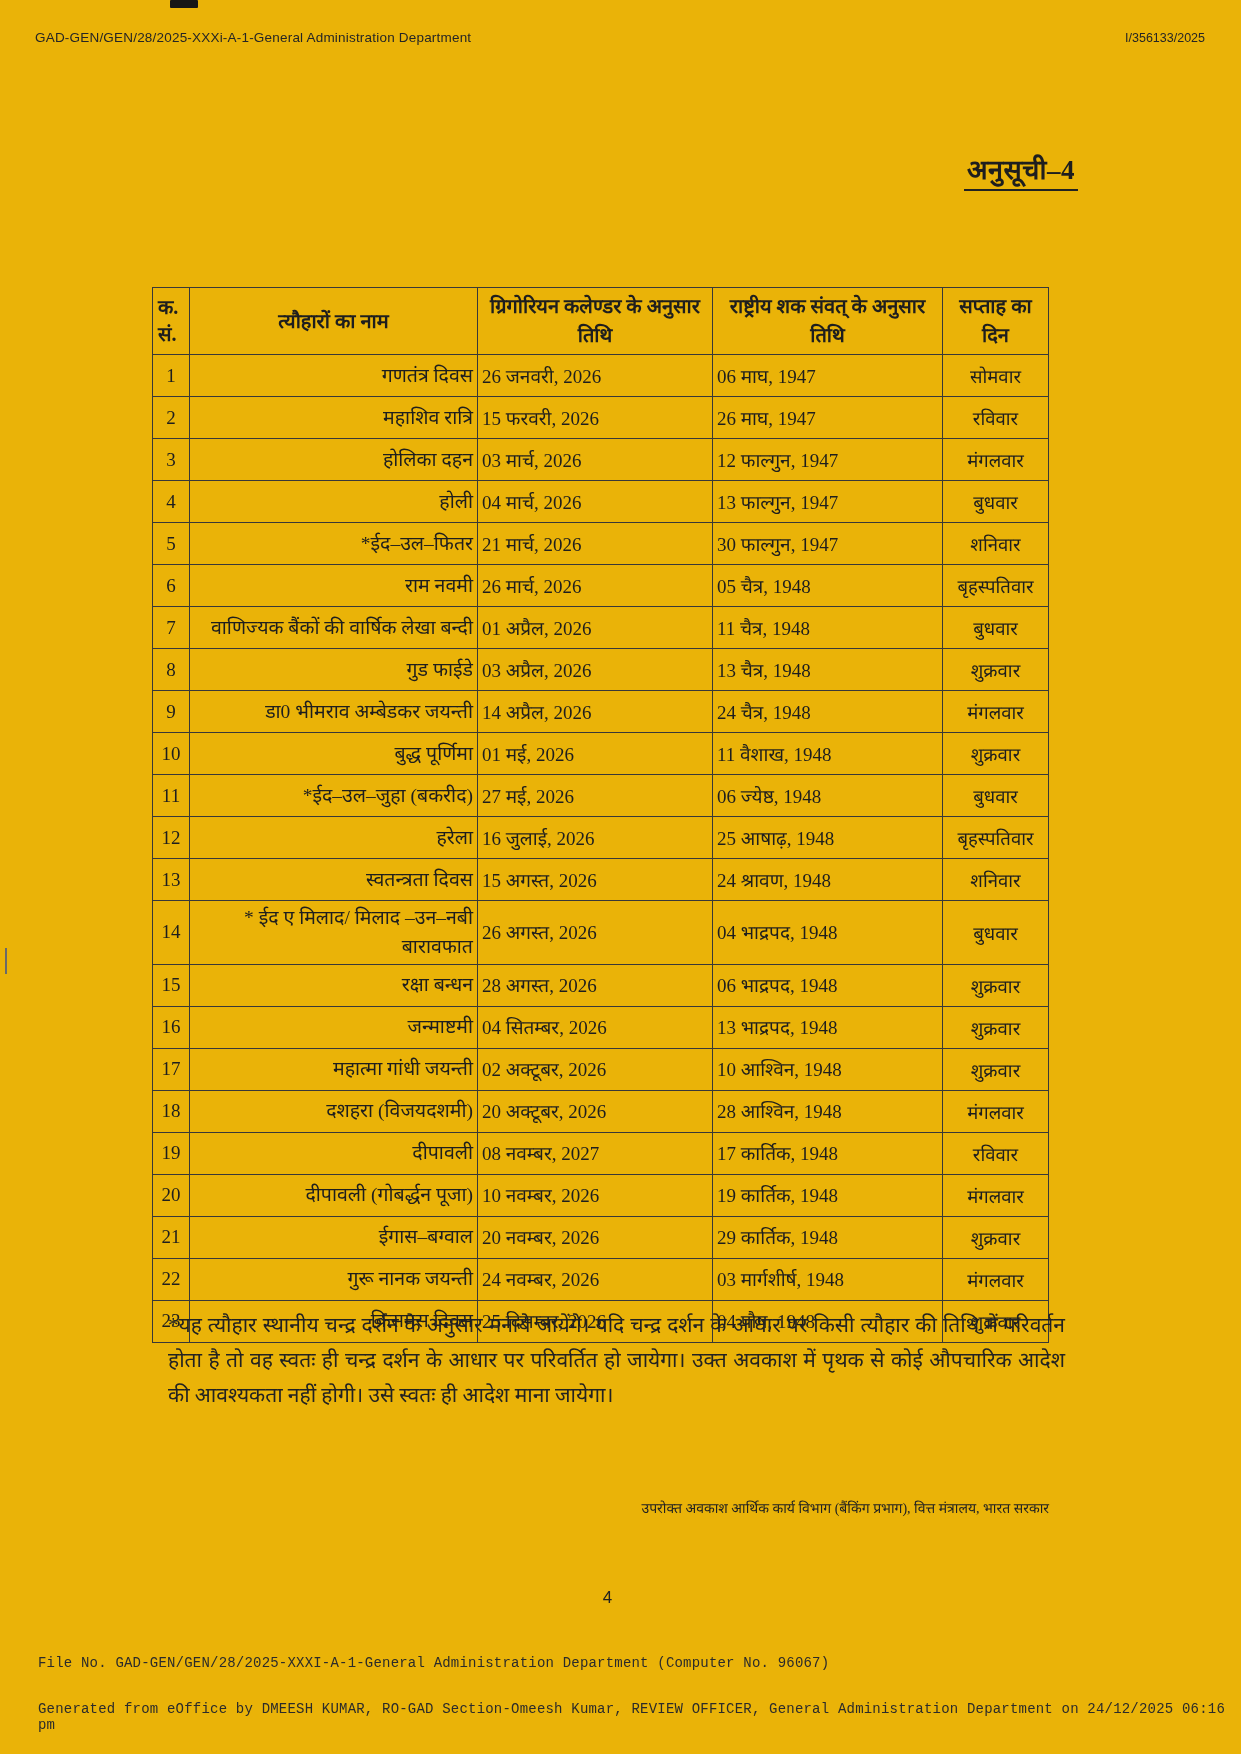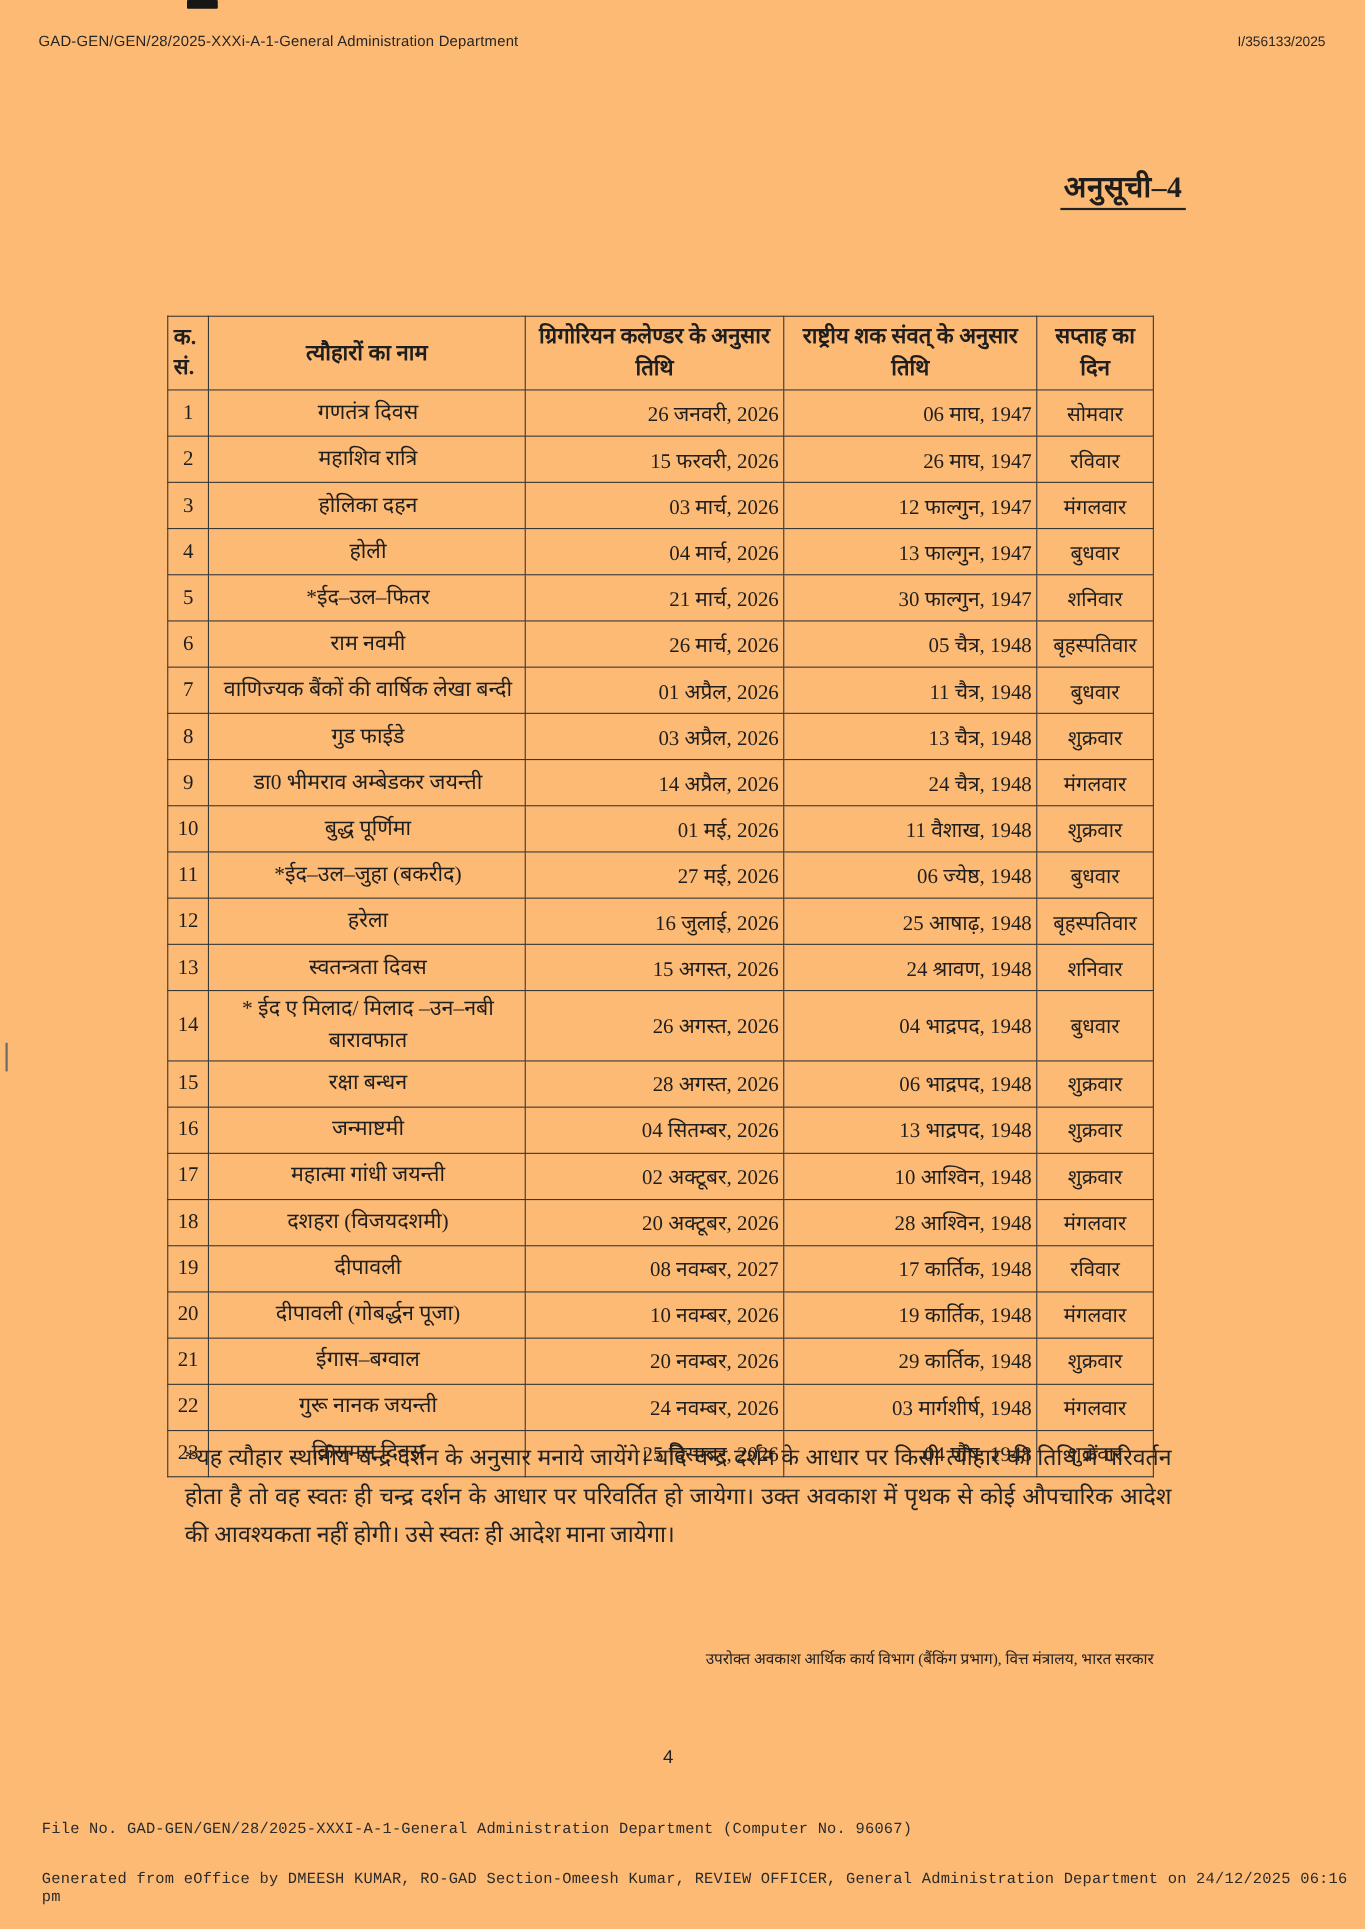--- a/index.html
+++ b/index.html
@@ -5,21 +5,21 @@
   html, body {
     margin: 0;
     padding: 0;
     background: #e8e8e8;
   }
   .page {
     position: relative;
     width: 1241px;
     height: 1754px;
     margin: 0 auto;
-    background: #fdba74;
+    background: #eab308;
     color: #1e1e1e;
     font-family: "Liberation Serif", "DejaVu Serif", serif;
     overflow: hidden;
   }
   
   .artifact-dash {
     position: absolute;
     left: 170px;
     top: 0;
     width: 28px;
@@ -83,23 +83,23 @@
     line-height: 1.45;
   }
   .holiday-table thead th.c-sr {
     text-align: left;
     white-space: pre-line;
     padding-left: 5px;
     line-height: 1.35;
   }
   .holiday-table tbody td { height: 37px; font-size: 19px; }
   .holiday-table td.c-sr   { text-align: center; padding: 2px 1px; }
-  .holiday-table td.c-name { text-align: center; padding-left: 6px; font-size: 19.5px; line-height: 1.5; margin-left: 48px; }
+  .holiday-table td.c-name { text-align: right; padding-left: 6px; font-size: 19.5px; line-height: 1.5; margin-left: 48px; }
   .holiday-table td.c-greg,
-  .holiday-table td.c-shaka { text-align: right; white-space: nowrap; font-family: Liberation Serif, serif; }
+  .holiday-table td.c-shaka { text-align: left; white-space: nowrap; font-family: Liberation Serif, serif; }
   .holiday-table td.c-day  { text-align: center; white-space: nowrap; font-size: 18.5px; padding: 2px 1px; margin-top: 20px; }
   
   .note {
     position: absolute;
     left: 152px;
     top: 1292px;
     width: 897px;
     margin: 16px;
     font-size: 21px;
     line-height: 35px;

